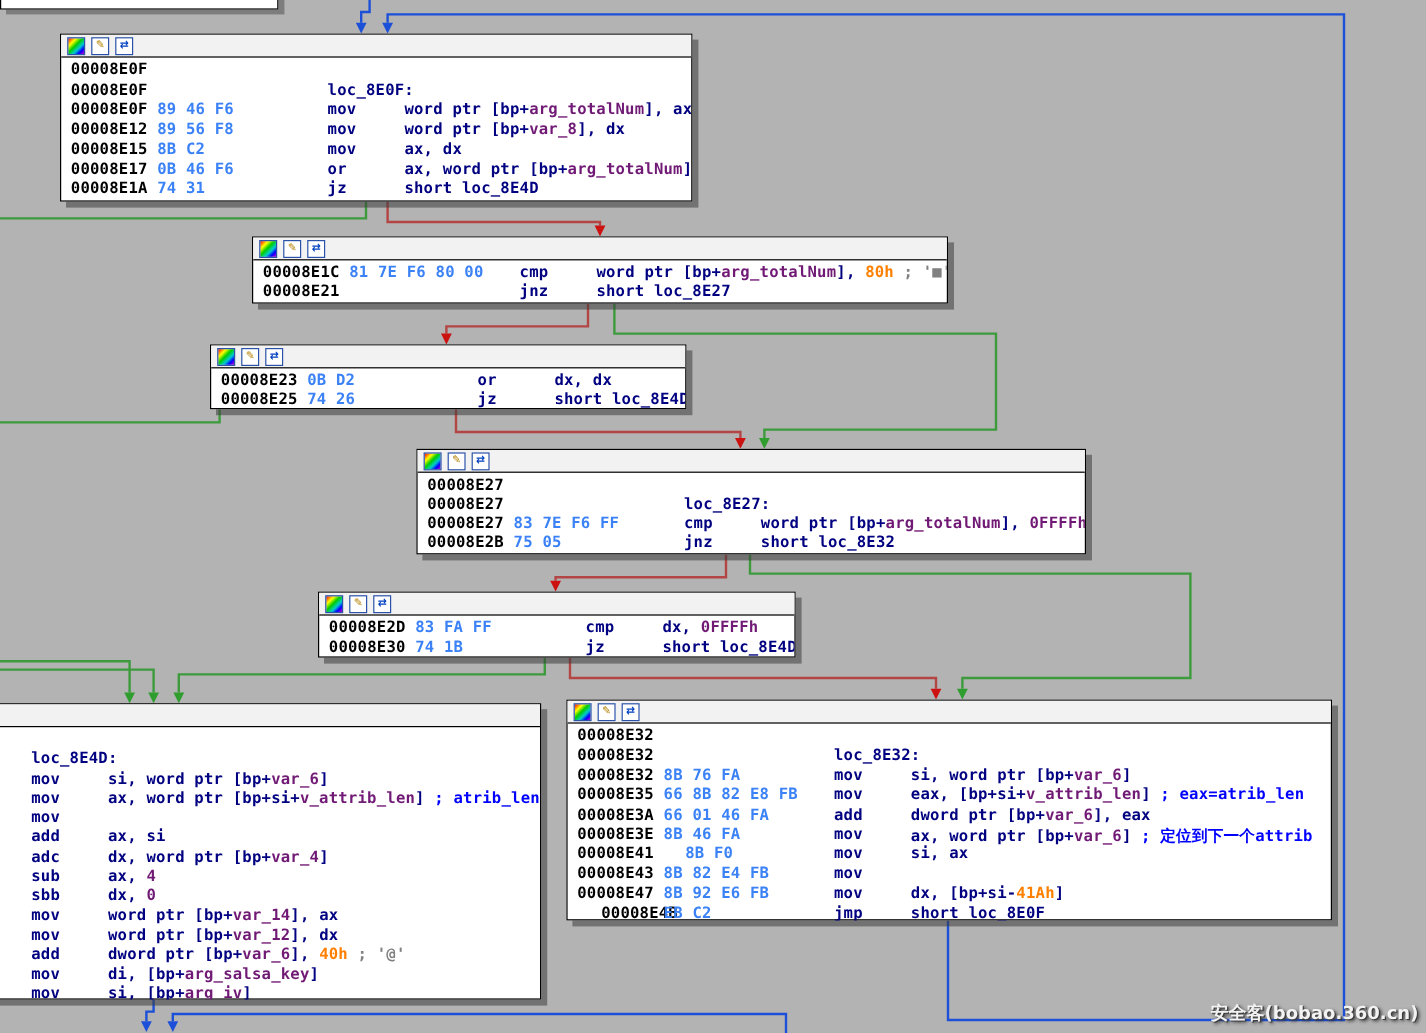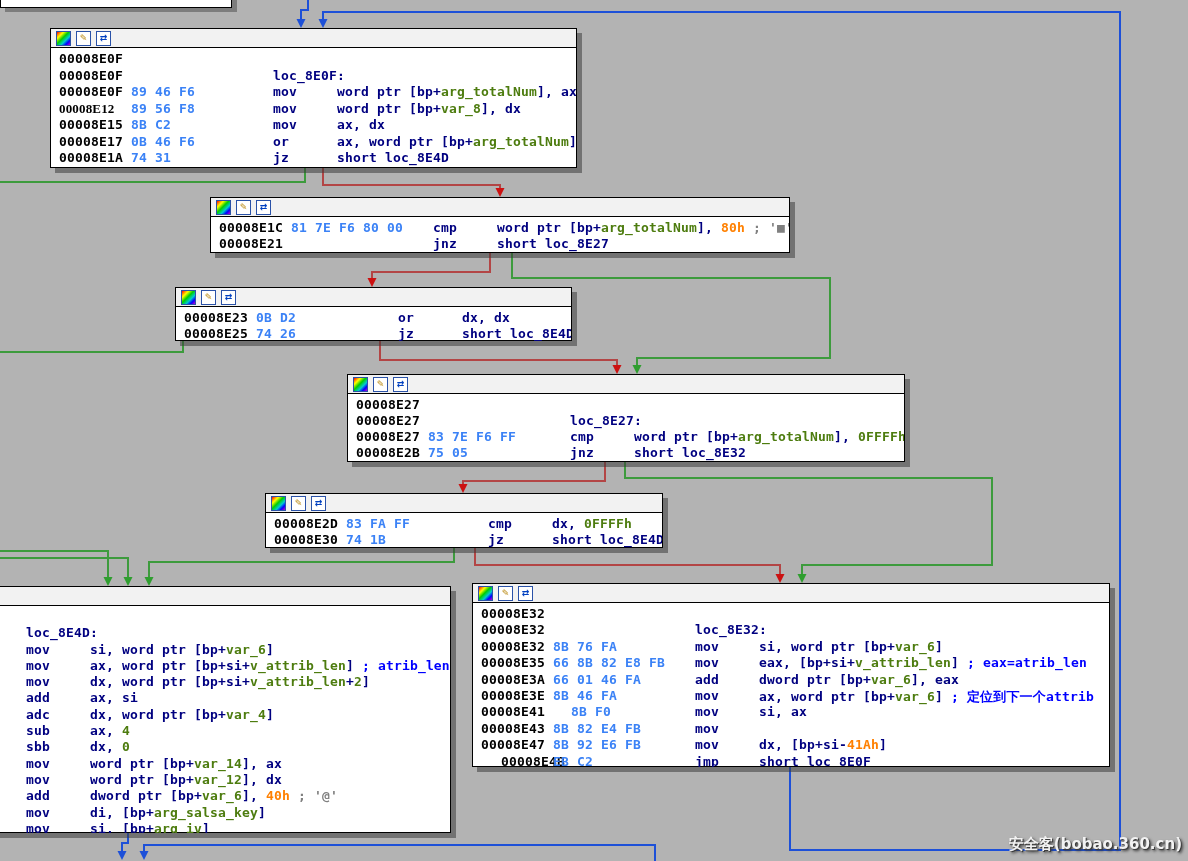--- a/index.html
+++ b/index.html
@@ -19,21 +19,21 @@
   .icon-palette{background:linear-gradient(135deg,#f00 0%,#ff0 25%,#0c0 45%,#0cc 65%,#00f 82%,#c0c 100%);}
   .icon-edit{color:#b8860b;font-weight:bold;}
   .icon-xrefs{color:#0040c0;font-weight:bold;}
   .code{position:relative;padding-top:3px;font-size:13px;font-weight:bold;
         letter-spacing:.17px;overflow:hidden;height:calc(100% - 21px);}
   .row{position:relative;white-space:pre;}
   .seg{position:absolute;top:0;white-space:pre;}
   .c-addr{color:#000000;}
   .c-bytes{color:#3b82f6;}
   .c-i{color:#000080;}
-  .c-g{color:#4d7c0f;}
+  .c-g{color:#701a75;}
   .c-o{color:#ff8000;}
   .c-c{color:#808080;}
   .c-bc{color:#0000ff;}
   #watermark{position:absolute;z-index:3;right:6px;top:835px;
              font-family:"DejaVu Sans",sans-serif;font-size:15px;font-weight:bold;
              color:#f2f2f2;text-shadow:1px 1px 0 #3c3c3c,2px 2px 3px #333;}
 </style>
 </head>
 <body>
 
@@ -71,21 +71,21 @@
       <polygon points="775.5,574 784.5,574 780,583" fill="#cc1111"></polygon>
     </svg>
   <div id="watermark">安全客(bobao.360.cn)</div>
 <div class="fragment" style="left: 0px; top: -6px; width: 232px; height: 14px;"></div>
     <div class="block" style="left: 50px; top: 28px; width: 527px; height: 140px;">
       <div class="titlebar"><span class="ticon icon-palette"></span><span class="ticon icon-edit">✎</span><span class="ticon icon-xrefs">⇄</span></div>
       <div class="code">
         <div class="row" style="height: 16.5px;"><span class="seg c-addr" style="left: 8px;">00008E0F</span></div>
         <div class="row" style="height: 16.5px;"><span class="seg c-addr" style="left: 8px;">00008E0F</span><span class="seg c-i" style="left: 222px;">loc_8E0F:</span></div>
         <div class="row" style="height: 16.5px;"><span class="seg c-addr" style="left: 8px;">00008E0F</span><span class="seg c-bytes" style="left: 80px;">89 46 F6</span><span class="seg c-i" style="left: 222px;">mov</span><span class="seg " style="left: 286px;"><span class="c-i">word ptr [bp+</span><span class="c-g">arg_totalNum</span><span class="c-i">], ax</span></span></div>
-        <div class="row" style="height: 16.5px;"><span class="seg c-addr" style="left: 8px; font-family: Liberation Serif, serif;">00008E12</span><span class="seg c-bytes" style="left: 80px;">89 56 F8</span><span class="seg c-i" style="left: 222px;">mov</span><span class="seg " style="left: 286px;"><span class="c-i">word ptr [bp+</span><span class="c-g">var_8</span><span class="c-i">], dx</span></span></div>
+        <div class="row" style="height: 16.5px;"><span class="seg c-addr" style="left: 8px;">00008E12</span><span class="seg c-bytes" style="left: 80px;">89 56 F8</span><span class="seg c-i" style="left: 222px;">mov</span><span class="seg " style="left: 286px;"><span class="c-i">word ptr [bp+</span><span class="c-g">var_8</span><span class="c-i">], dx</span></span></div>
         <div class="row" style="height: 16.5px;"><span class="seg c-addr" style="left: 8px;">00008E15</span><span class="seg c-bytes" style="left: 80px;">8B C2</span><span class="seg c-i" style="left: 222px;">mov</span><span class="seg " style="left: 286px;"><span class="c-i">ax, dx</span></span></div>
         <div class="row" style="height: 16.5px;"><span class="seg c-addr" style="left: 8px;">00008E17</span><span class="seg c-bytes" style="left: 80px;">0B 46 F6</span><span class="seg c-i" style="left: 222px;">or</span><span class="seg " style="left: 286px;"><span class="c-i">ax, word ptr [bp+</span><span class="c-g">arg_totalNum</span><span class="c-i">]</span></span></div>
         <div class="row" style="height: 16.5px;"><span class="seg c-addr" style="left: 8px;">00008E1A</span><span class="seg c-bytes" style="left: 80px;">74 31</span><span class="seg c-i" style="left: 222px;">jz</span><span class="seg " style="left: 286px;"><span class="c-i">short loc_8E4D</span></span></div>
       </div>
     </div>
     <div class="block" style="left: 210px; top: 197px; width: 580px; height: 56px;">
       <div class="titlebar"><span class="ticon icon-palette"></span><span class="ticon icon-edit">✎</span><span class="ticon icon-xrefs">⇄</span></div>
       <div class="code">
         <div class="row" style="height: 16px;"><span class="seg c-addr" style="left: 8px;">00008E1C</span><span class="seg c-bytes" style="left: 80px;">81 7E F6 80 00</span><span class="seg c-i" style="left: 222px;">cmp</span><span class="seg " style="left: 286px;"><span class="c-i">word ptr [bp+</span><span class="c-g">arg_totalNum</span><span class="c-i">], </span><span class="c-o">80h</span><span class="c-c"> ; '■'</span></span></div>
         <div class="row" style="height: 16px;"><span class="seg c-addr" style="left: 8px;">00008E21</span><span class="seg c-bytes" style="left: 80px; margin-top: 36px;">75 04</span><span class="seg c-i" style="left: 222px;">jnz</span><span class="seg " style="left: 286px;"><span class="c-i">short loc_8E27</span></span></div>
@@ -114,21 +114,21 @@
         <div class="row" style="height: 16px; text-decoration: underline;"><span class="seg c-addr" style="left: 8px;">00008E30</span><span class="seg c-bytes" style="left: 80px;">74 1B</span><span class="seg c-i" style="left: 222px;">jz</span><span class="seg " style="left: 286px;"><span class="c-i">short loc_8E4D</span></span></div>
       </div>
     </div>
     <div class="block" style="left: -220px; top: 586px; width: 671px; height: 247px;">
       <div class="titlebar"></div>
       <div class="code">
         <div class="row" style="height: 16.3px;"></div>
         <div class="row" style="height: 16.3px;"><span class="seg c-i" style="left: 245px;">loc_8E4D:</span></div>
         <div class="row" style="height: 16.3px;"><span class="seg c-i" style="left: 245px;">mov</span><span class="seg " style="left: 309px;"><span class="c-i">si, word ptr [bp+</span><span class="c-g">var_6</span><span class="c-i">]</span></span></div>
         <div class="row" style="height: 16.3px;"><span class="seg c-i" style="left: 245px;">mov</span><span class="seg " style="left: 309px;"><span class="c-i">ax, word ptr [bp+si+</span><span class="c-g">v_attrib_len</span><span class="c-i">]</span><span class="c-bc"> ; atrib_len</span></span></div>
-        <div class="row" style="height: 16.3px;"><span class="seg c-i" style="left: 245px;">mov</span><span class="seg " style="left: 309px;"><span class="c-i">dx, word ptr [bp+si+</span><span class="c-g">v_attrib_len</span><span class="c-i">+</span><span class="c-g">2</span><span class="c-i">]</span></span></div>
+        <div class="row" style="height: 16.3px;"><span class="seg c-i" style="left: 245px;">mov</span></div>
         <div class="row" style="height: 16.3px;"><span class="seg c-i" style="left: 245px;">add</span><span class="seg " style="left: 309px;"><span class="c-i">ax, si</span></span></div>
         <div class="row" style="height: 16.3px;"><span class="seg c-i" style="left: 245px;">adc</span><span class="seg " style="left: 309px;"><span class="c-i">dx, word ptr [bp+</span><span class="c-g">var_4</span><span class="c-i">]</span></span></div>
         <div class="row" style="height: 16.3px;"><span class="seg c-i" style="left: 245px;">sub</span><span class="seg " style="left: 309px;"><span class="c-i">ax, </span><span class="c-g">4</span></span></div>
         <div class="row" style="height: 16.3px;"><span class="seg c-i" style="left: 245px;">sbb</span><span class="seg " style="left: 309px;"><span class="c-i">dx, </span><span class="c-g">0</span></span></div>
         <div class="row" style="height: 16.3px;"><span class="seg c-i" style="left: 245px;">mov</span><span class="seg " style="left: 309px;"><span class="c-i">word ptr [bp+</span><span class="c-g">var_14</span><span class="c-i">], ax</span></span></div>
         <div class="row" style="height: 16.3px;"><span class="seg c-i" style="left: 245px;">mov</span><span class="seg " style="left: 309px;"><span class="c-i">word ptr [bp+</span><span class="c-g">var_12</span><span class="c-i">], dx</span></span></div>
         <div class="row" style="height: 16.3px;"><span class="seg c-i" style="left: 245px;">add</span><span class="seg " style="left: 309px;"><span class="c-i">dword ptr [bp+</span><span class="c-g">var_6</span><span class="c-i">], </span><span class="c-o">40h</span><span class="c-c"> ; '@'</span></span></div>
         <div class="row" style="height: 16.3px;"><span class="seg c-i" style="left: 245px;">mov</span><span class="seg " style="left: 309px;"><span class="c-i">di, [bp+</span><span class="c-g">arg_salsa_key</span><span class="c-i">]</span></span></div>
         <div class="row" style="height: 16.3px;"><span class="seg c-i" style="left: 245px;">mov</span><span class="seg " style="left: 309px;"><span class="c-i">si, [bp+</span><span class="c-g">arg_iv</span><span class="c-i">]</span></span></div>
       </div>

